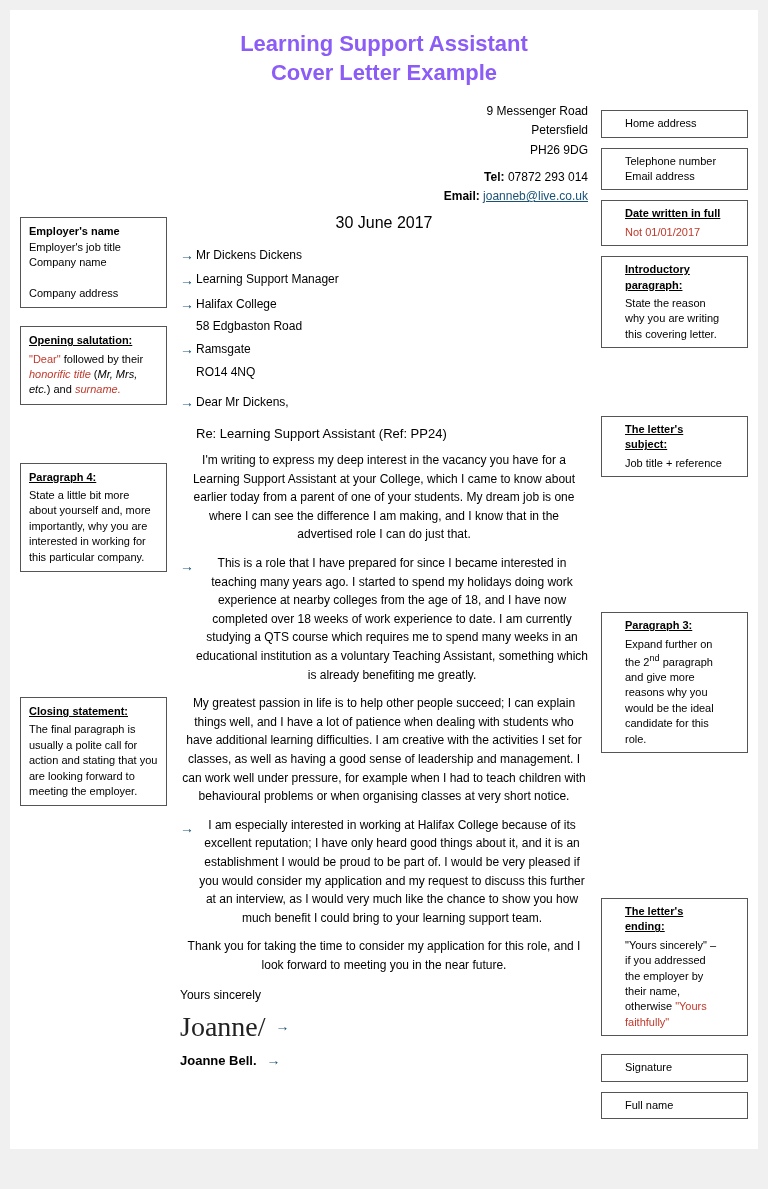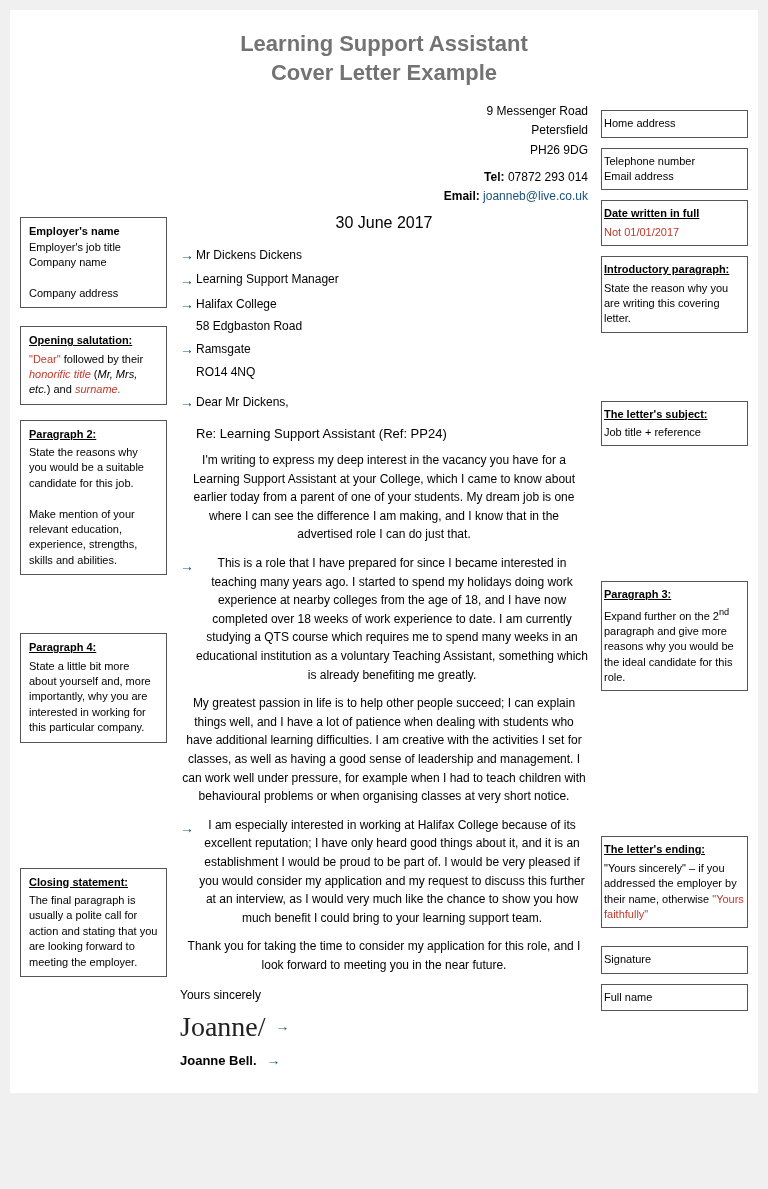--- a/index.html
+++ b/index.html
@@ -12,21 +12,21 @@
       padding: 10px;
     }
     .page {
       width: 768px;
       background: white;
       padding: 20px 10px;
       position: relative;
     }
     .title {
       text-align: center;
-      color: #737373;
+      color: #8b5cf6;
       font-size: 22px;
       font-weight: bold;
       line-height: 1.3;
       margin-bottom: 15px;
     }
     .main-layout {
       display: flex;
       position: relative;
     }
     .left-sidebar {
@@ -117,30 +117,30 @@
     }
     
     .left-anno-arrow {
       color: #1a5276;
       font-size: 14px;
       margin-right: 2px;
     }
     
     .right-anno {
       border: 1px solid #555;
-      padding: 5px 2px;
+      padding: 5px 23px;
       margin-bottom: 10px;
       font-size: 11px;
       line-height: 1.4;
       background: white;
     }
     .right-anno .red-text {
       color: #c0392b;
     }
-    .email-link { color: #1a5276; }
+    .email-link { color: #1a5276; text-decoration: underline; }
     .spacer { height: 8px; }
   </style>
 </head>
 <body>
 
 <div class="page">
 
   <div class="title">
     <div>Learning Support Assistant</div>
     <div>Cover Letter Example</div>
@@ -160,28 +160,20 @@
         </div>
       </div>
 
       <div style="margin-top: 18px;">
         <div class="anno-box">
           <span class="anno-title">Opening salutation:</span>
           <span><span class="red-text">"Dear"</span> followed by their <span class="red-text" style="font-style:italic;">honorific title</span> (<span style="font-style:italic;">Mr, Mrs, etc.</span>) and <span class="red-text" style="font-style:italic;">surname.</span></span>
         </div>
       </div>
 
-      <div style="margin-top: 15px;">
-        <div class="anno-box">
-          <span class="anno-title">Paragraph 2:</span>
-          <span>State the reasons why you would be a suitable candidate for this job.</span>
-          <br><br>
-          <span>Make mention of your relevant education, experience, strengths, skills and abilities.</span>
-        </div>
-      </div>
 
       <div style="margin-top: 58px;">
         <div class="anno-box">
           <span class="anno-title">Paragraph 4:</span>
           <span>State a little bit more about yourself and, more importantly, why you are interested in working for this particular company.</span>
         </div>
       </div>
 
       <div style="margin-top: 125px;">
         <div class="anno-box">

